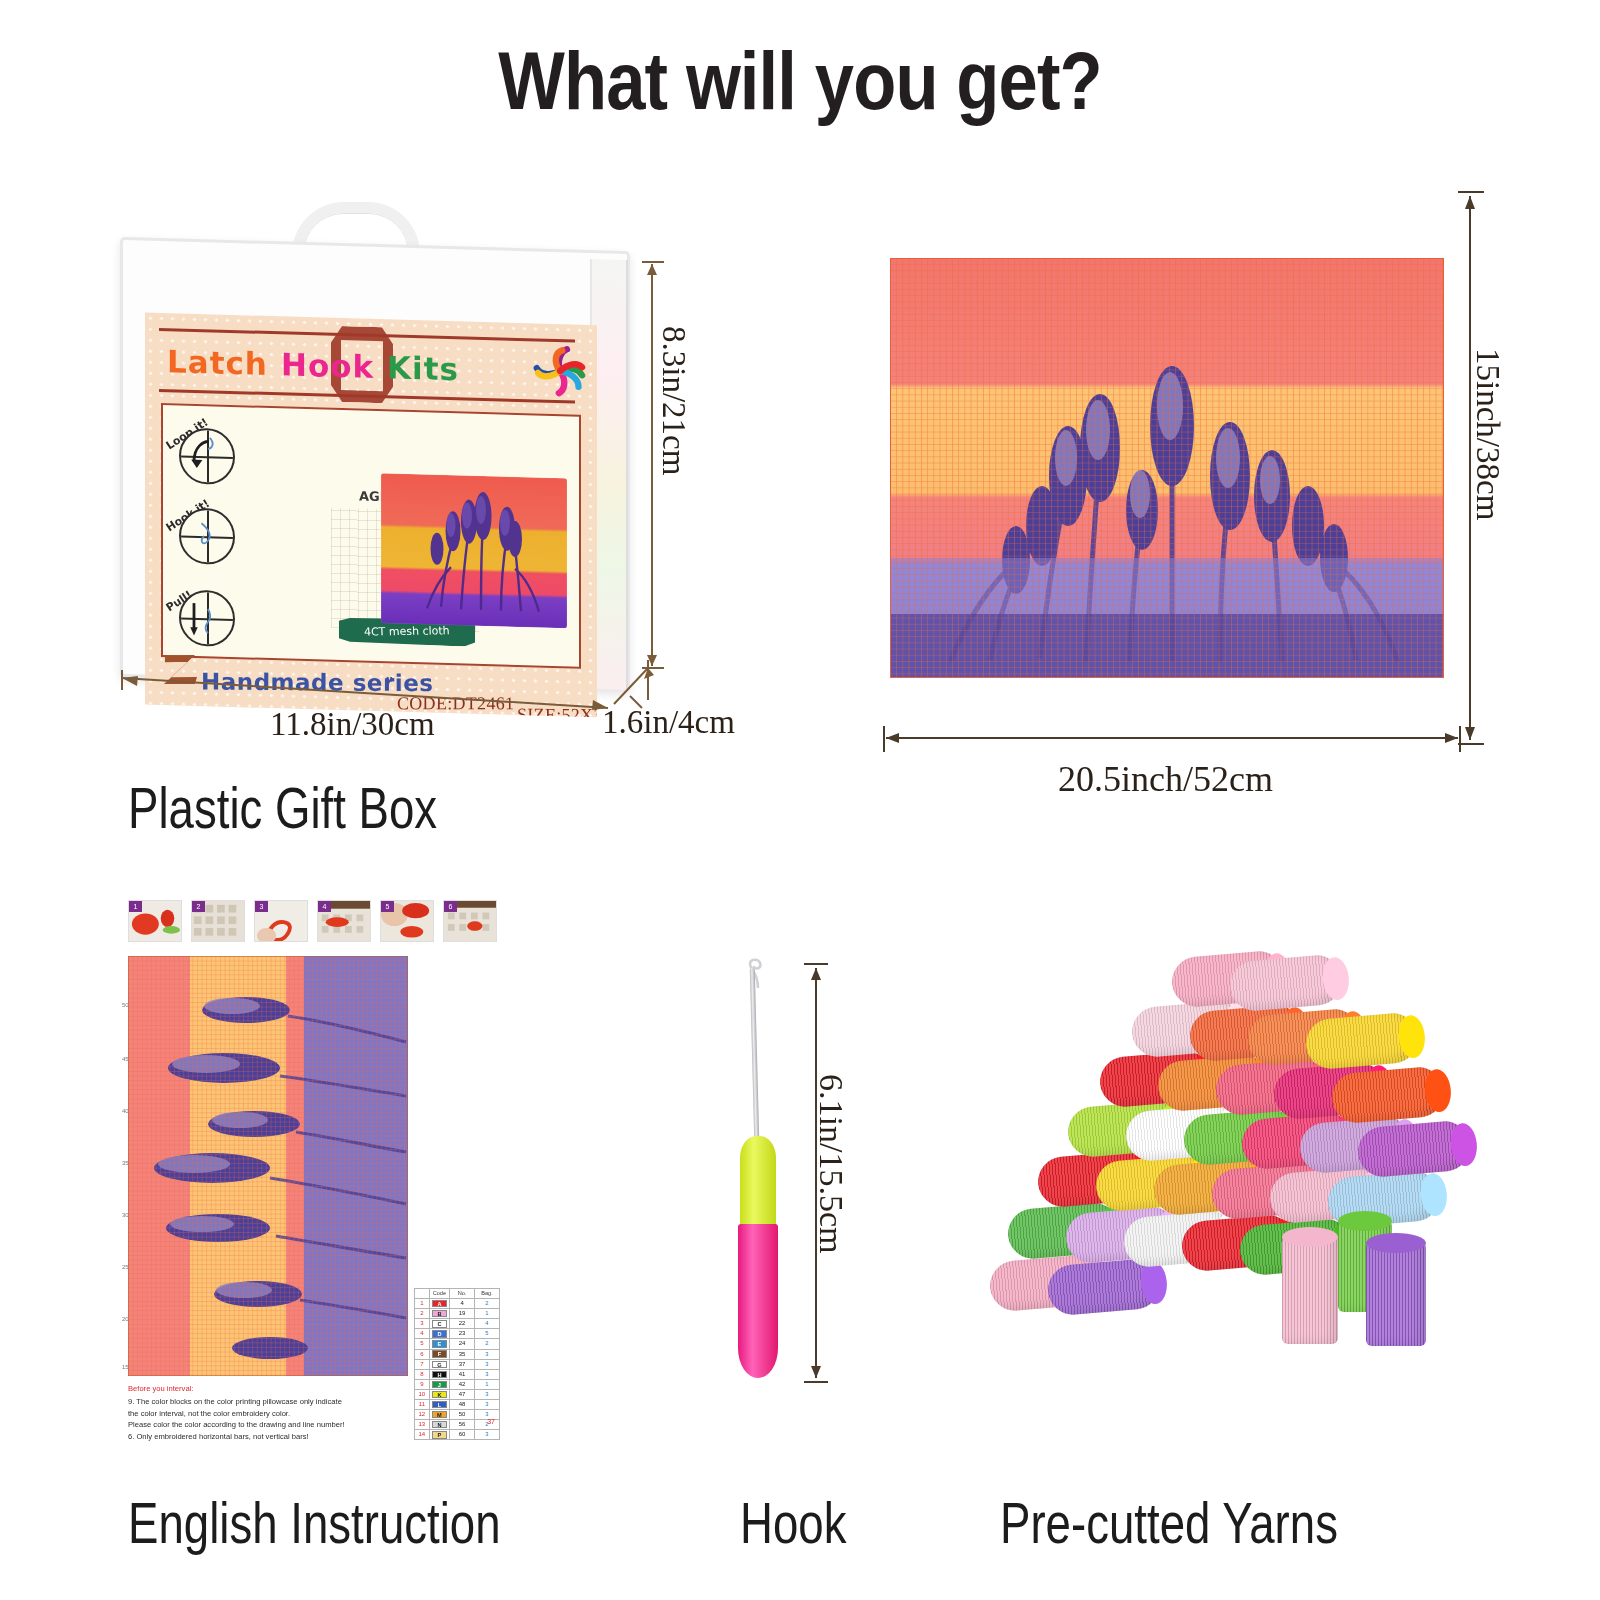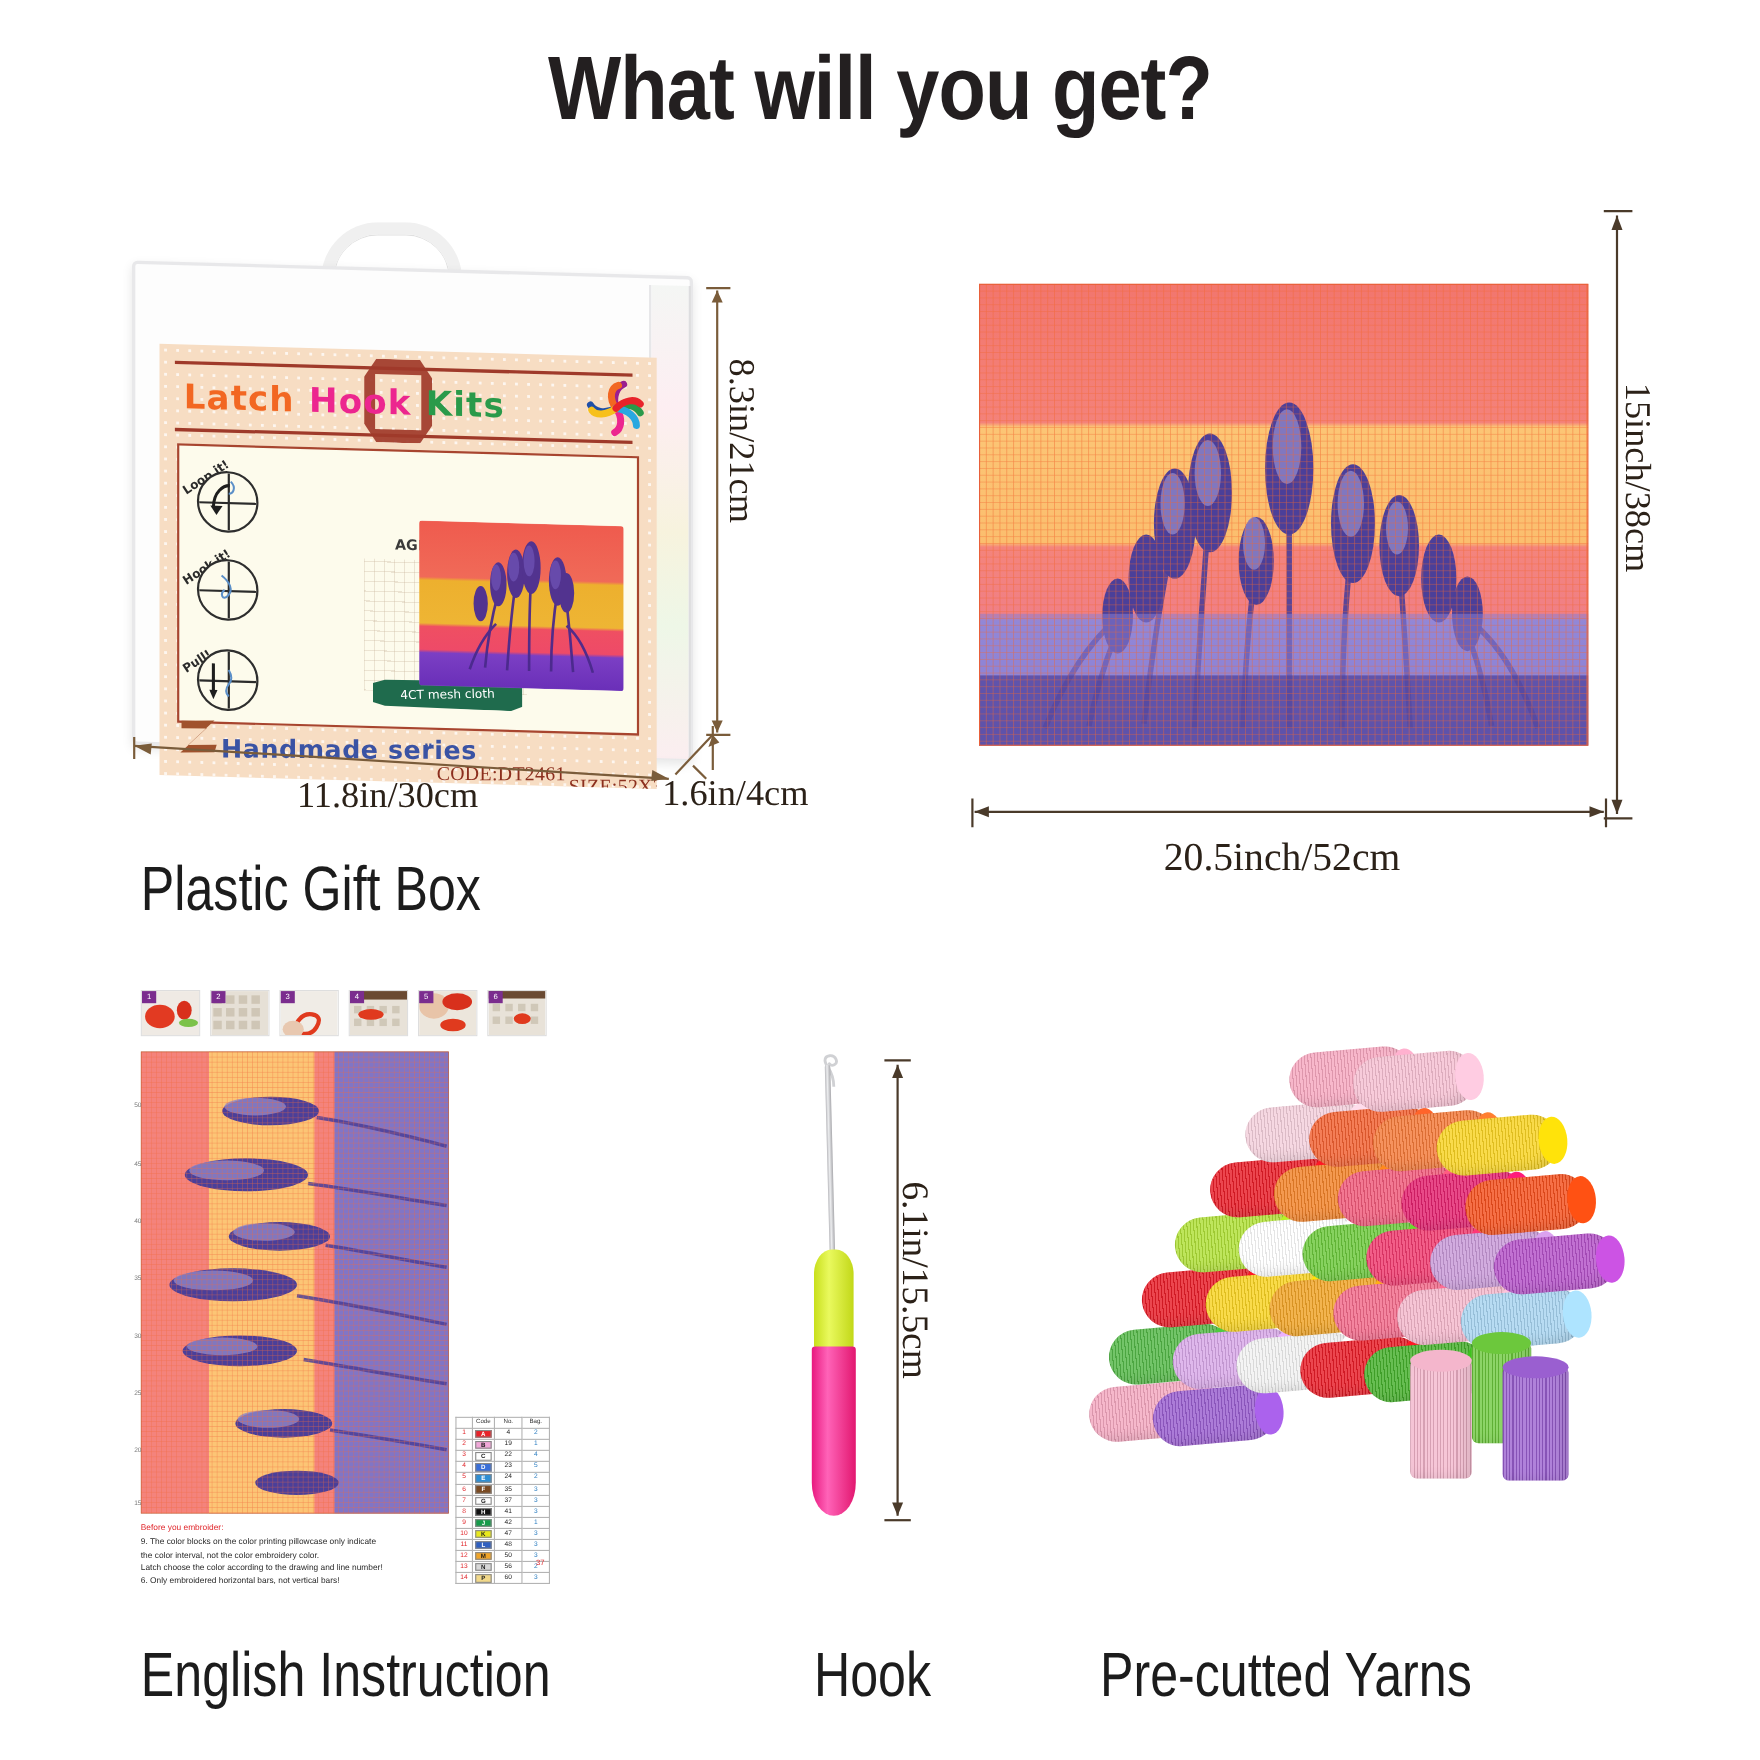--- a/index.html
+++ b/index.html
@@ -650,24 +650,24 @@
     <div class="axis-tick" style="top:100px;">45</div>
     <div class="axis-tick" style="top:152px;">40</div>
     <div class="axis-tick" style="top:204px;">35</div>
     <div class="axis-tick" style="top:256px;">30</div>
     <div class="axis-tick" style="top:308px;">25</div>
     <div class="axis-tick" style="top:360px;">20</div>
     <div class="axis-tick" style="top:408px;">15</div>
   </div>
 
   <div id="before-text">
-    <span class="hdr">Before you embroider:</span>
+    <span class="hdr">Before you interval:</span>
     <span>9. The color blocks on the color printing pillowcase only indicate</span><br>
     <span>the color interval,  not the color embroidery color.</span><br>
-    <span> Latch choose the color according to the drawing and line number!</span><br>
+    <span> Please color the color according to the drawing and line number!</span><br>
     <span>6. Only embroidered horizontal bars, not vertical bars!</span>
   </div>
 
   <table id="legend-table">
     <thead>
       <tr>
         <th></th>
         <th>Code</th>
         <th>No.</th>
         <th>Bag.</th>

